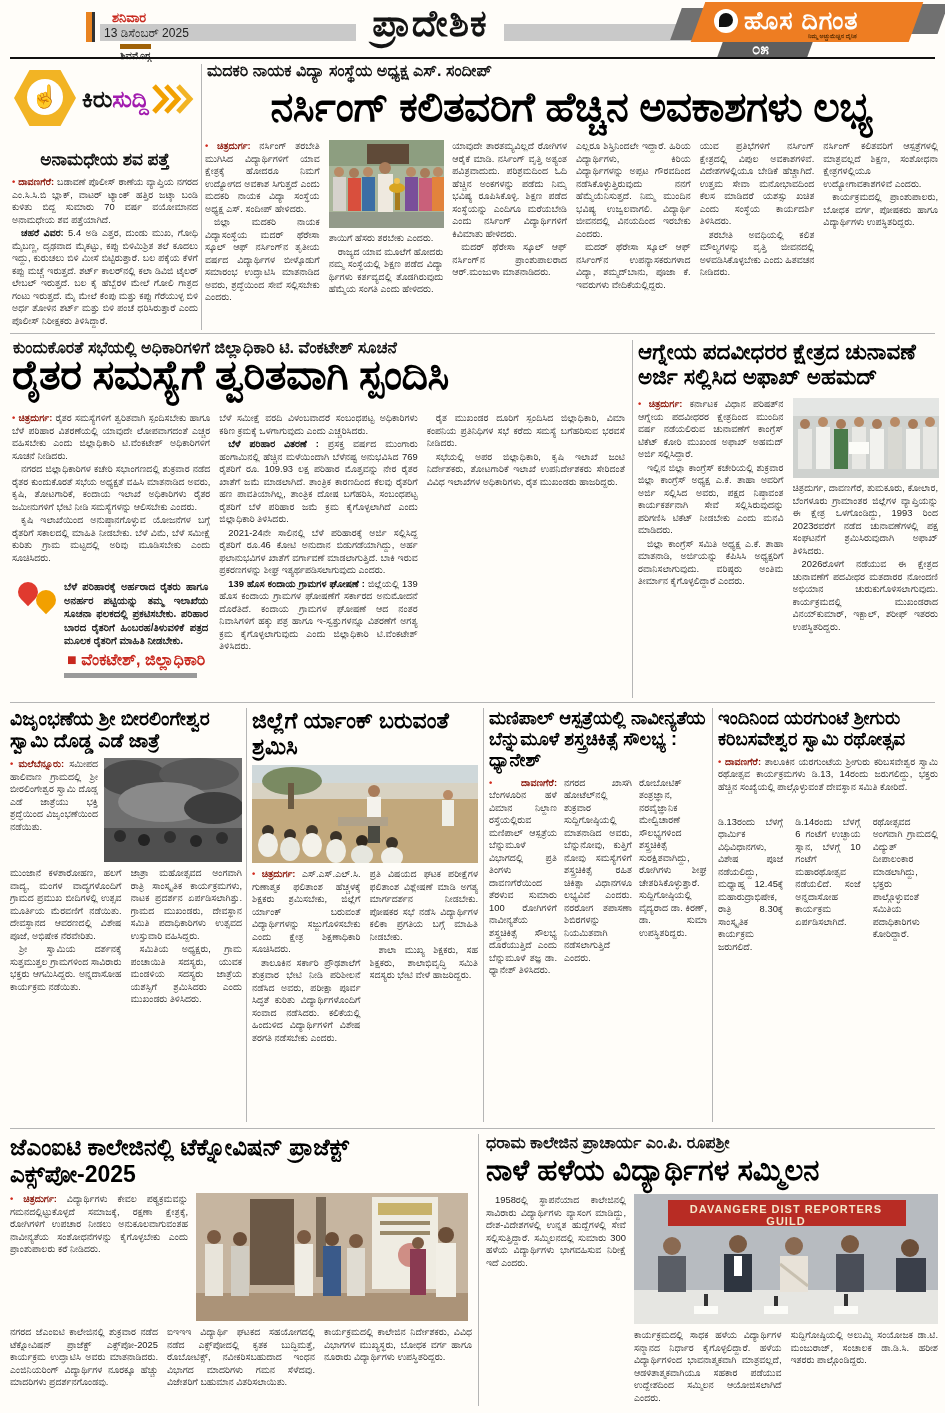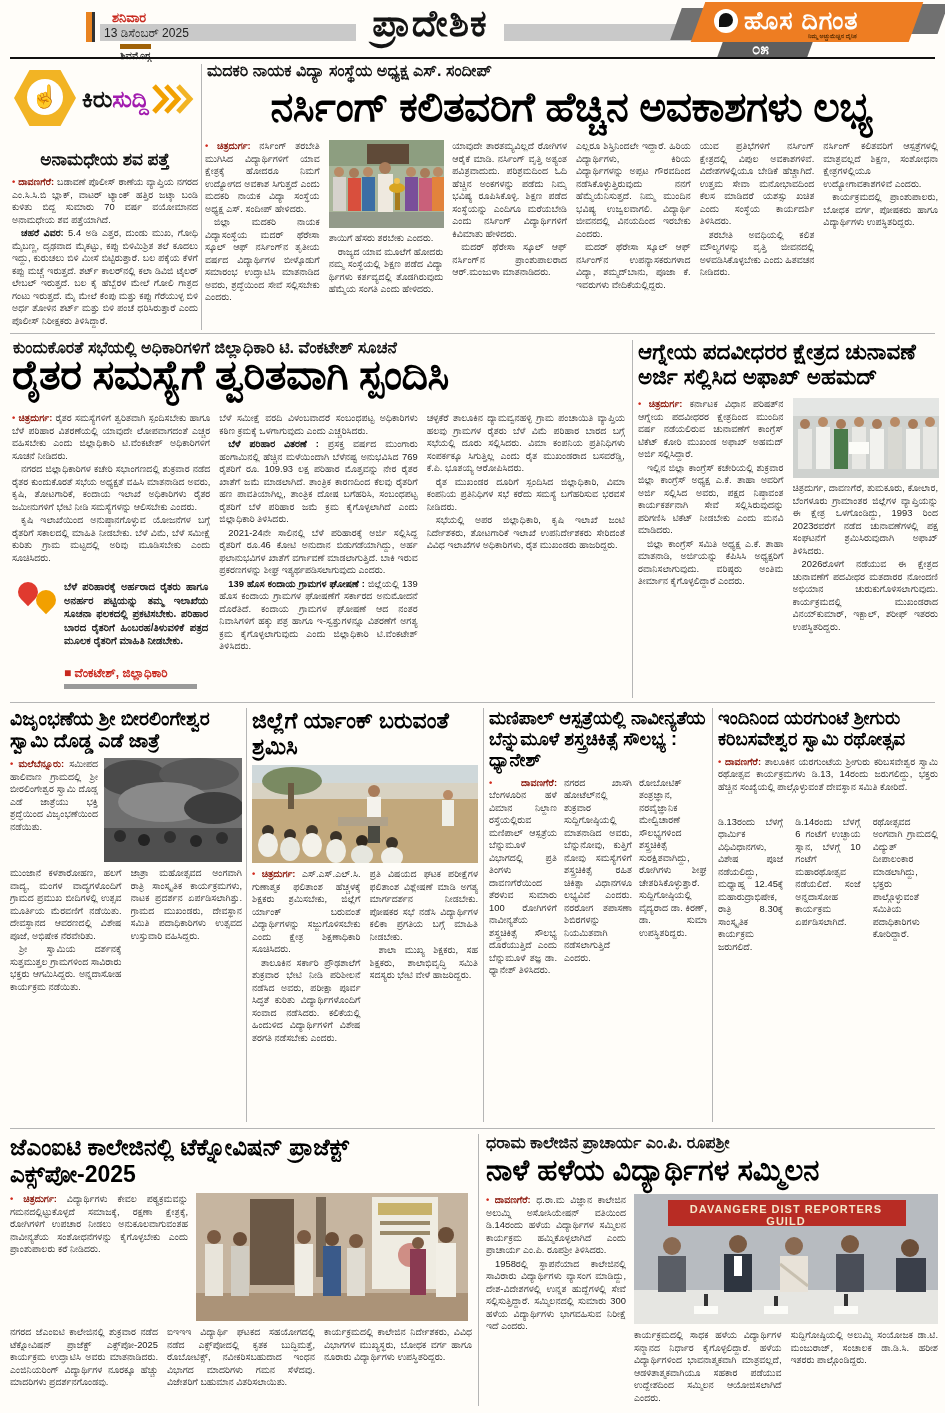--- a/index.html
+++ b/index.html
@@ -54,21 +54,21 @@
   .h-top{position:absolute;left:205px;top:84px;width:733px;text-align:center;
          font-size:41px;font-weight:bold;color:#000;letter-spacing:-0.5px;}
   .h-farm{position:absolute;left:12px;top:352px;width:615px;font-size:41px;font-weight:bold;color:#000;letter-spacing:-0.5px;}
   .h-agn{position:absolute;left:638px;top:340px;width:300px;font-size:21.5px;line-height:1.18;font-weight:bold;color:#000;}
   .h-mid{font-size:18px;line-height:1.16;font-weight:bold;color:#000;margin:0;}
   
   .qbox{position:relative;margin-top:6px;padding:4px 2px 2px 52px;}
   .qmark1{position:absolute;left:6px;top:6px;width:20px;height:20px;border-radius:50% 50% 0 50%;background:#e03a2f;transform:rotate(45deg);}
   .qmark2{position:absolute;left:24px;top:14px;width:20px;height:20px;border-radius:50% 50% 0 50%;background:#f2a000;transform:rotate(45deg);}
   .qtext{font-size:10px;font-weight:bold;line-height:1.35;text-align:justify;color:#222;}
-  .qattr{font-size:12px;font-weight:bold;color:#c8281e;margin-top:18px;}
+  .qattr{font-size:16px;font-weight:bold;color:#c8281e;margin-top:3px;text-align:center;}
   .qattr::before{content:"■ ";}
   .qbar{height:5px;background:#9a9a9a;margin-top:4px;width:92%;}
   .photo{position:relative;overflow:hidden;background:#ccc;}
   .photo svg{display:block;}
   .banner-txt{position:absolute;left:12%;top:7%;width:76%;text-align:center;
               font-size:11px;font-weight:bold;color:#f5e6c8;letter-spacing:1px;}
 </style>
 </head>
 <body>
 
@@ -198,21 +198,20 @@
           <div class="qbar"></div>
         </div>
       </div>
       <div class="bodytext" style="height:286px;">
         <p class="first"><span>ಬೆಳೆ ಸಮೀಕ್ಷೆ ವರದಿ ವಿಳಂಬವಾದರೆ ಸಂಬಂಧಪಟ್ಟ ಅಧಿಕಾರಿಗಳು ಕಠಿಣ ಕ್ರಮಕ್ಕೆ ಒಳಗಾಗುವುದು ಎಂದು ಎಚ್ಚರಿಸಿದರು.</span></p>
         <p><span class="sh">ಬೆಳೆ ಪರಿಹಾರ ವಿತರಣೆ : </span><span>ಪ್ರಸಕ್ತ ವರ್ಷದ ಮುಂಗಾರು ಹಂಗಾಮಿನಲ್ಲಿ ಹೆಚ್ಚಿನ ಮಳೆಯಿಂದಾಗಿ ಬೆಳೆನಷ್ಟ ಅನುಭವಿಸಿದ 769 ರೈತರಿಗೆ ರೂ. 109.93 ಲಕ್ಷ ಪರಿಹಾರ ಮೊತ್ತವನ್ನು ನೇರ ರೈತರ ಖಾತೆಗೆ ಜಮೆ ಮಾಡಲಾಗಿದೆ. ತಾಂತ್ರಿಕ ಕಾರಣದಿಂದ ಕೆಲವು ರೈತರಿಗೆ ಹಣ ಪಾವತಿಯಾಗಿಲ್ಲ, ತಾಂತ್ರಿಕ ದೋಷ ಬಗೆಹರಿಸಿ, ಸಂಬಂಧಪಟ್ಟ ರೈತರಿಗೆ ಬೆಳೆ ಪರಿಹಾರ ಜಮೆ ಕ್ರಮ ಕೈಗೊಳ್ಳಲಾಗಿದೆ ಎಂದು ಜಿಲ್ಲಾಧಿಕಾರಿ ತಿಳಿಸಿದರು.</span></p>
         <p><span>2021-24ನೇ ಸಾಲಿನಲ್ಲಿ ಬೆಳೆ ಪರಿಹಾರಕ್ಕೆ ಅರ್ಜಿ ಸಲ್ಲಿಸಿದ್ದ ರೈತರಿಗೆ ರೂ.46 ಕೋಟಿ ಅನುದಾನ ಬಿಡುಗಡೆಯಾಗಿದ್ದು, ಅರ್ಹ ಫಲಾನುಭವಿಗಳ ಖಾತೆಗೆ ವರ್ಗಾವಣೆ ಮಾಡಲಾಗುತ್ತಿದೆ. ಬಾಕಿ ಇರುವ ಪ್ರಕರಣಗಳನ್ನು ಶೀಘ್ರ ಇತ್ಯರ್ಥಪಡಿಸಲಾಗುವುದು ಎಂದರು.</span></p>
         <p><span class="sh">139 ಹೊಸ ಕಂದಾಯ ಗ್ರಾಮಗಳ ಘೋಷಣೆ : </span><span>ಜಿಲ್ಲೆಯಲ್ಲಿ 139 ಹೊಸ ಕಂದಾಯ ಗ್ರಾಮಗಳ ಘೋಷಣೆಗೆ ಸರ್ಕಾರದ ಅನುಮೋದನೆ ದೊರೆತಿದೆ. ಕಂದಾಯ ಗ್ರಾಮಗಳ ಘೋಷಣೆ ಆದ ನಂತರ ನಿವಾಸಿಗಳಿಗೆ ಹಕ್ಕು ಪತ್ರ ಹಾಗೂ ಇ-ಸ್ವತ್ತುಗಳನ್ನೂ ವಿತರಣೆಗೆ ಅಗತ್ಯ ಕ್ರಮ ಕೈಗೊಳ್ಳಲಾಗುವುದು ಎಂದು ಜಿಲ್ಲಾಧಿಕಾರಿ ಟಿ.ವೆಂಕಟೇಶ್ ತಿಳಿಸಿದರು.</span></p>
       </div>
       <div class="bodytext" style="height:286px;">
-        <p class="first"><span>ಚಳ್ಳಕೆರೆ ತಾಲೂಕಿನ ದ್ಯಾಮವ್ವನಹಳ್ಳಿ ಗ್ರಾಮ ಪಂಚಾಯಿತಿ ವ್ಯಾಪ್ತಿಯ ಹಲವು ಗ್ರಾಮಗಳ ರೈತರು ಬೆಳೆ ವಿಮೆ ಪರಿಹಾರ ಬಾರದ ಬಗ್ಗೆ ಸಭೆಯಲ್ಲಿ ದೂರು ಸಲ್ಲಿಸಿದರು. ವಿಮಾ ಕಂಪನಿಯ ಪ್ರತಿನಿಧಿಗಳು ಸಂಪರ್ಕಕ್ಕೂ ಸಿಗುತ್ತಿಲ್ಲ ಎಂದು ರೈತ ಮುಖಂಡರಾದ ಬಸವರೆಡ್ಡಿ, ಕೆ.ಪಿ. ಭೂತಯ್ಯ ಆರೋಪಿಸಿದರು.</span></p>
         <p><span>ರೈತ ಮುಖಂಡರ ದೂರಿಗೆ ಸ್ಪಂದಿಸಿದ ಜಿಲ್ಲಾಧಿಕಾರಿ, ವಿಮಾ ಕಂಪನಿಯ ಪ್ರತಿನಿಧಿಗಳ ಸಭೆ ಕರೆದು ಸಮಸ್ಯೆ ಬಗೆಹರಿಸುವ ಭರವಸೆ ನೀಡಿದರು.</span></p>
         <p><span>ಸಭೆಯಲ್ಲಿ ಅಪರ ಜಿಲ್ಲಾಧಿಕಾರಿ, ಕೃಷಿ ಇಲಾಖೆ ಜಂಟಿ ನಿರ್ದೇಶಕರು, ತೋಟಗಾರಿಕೆ ಇಲಾಖೆ ಉಪನಿರ್ದೇಶಕರು ಸೇರಿದಂತೆ ವಿವಿಧ ಇಲಾಖೆಗಳ ಅಧಿಕಾರಿಗಳು, ರೈತ ಮುಖಂಡರು ಹಾಜರಿದ್ದರು.</span></p>
       </div>
     </div>
   </div>
 
   <div class="vrule" style="left:632px;top:340px;height:358px;"></div>
 
   <div>
     <div class="h-agn">
@@ -281,20 +280,21 @@
         </svg>
       </div>
     </div>
     <div class="cols" style="margin-top:5px;height:252px;">
       <div class="bodytext" style="height:252px;">
         <p class="first"><span>ಮುಂಜಾನೆ ಕಳಶಾರೋಹಣ, ಹಲಗೆ ವಾದ್ಯ, ಮಂಗಳ ವಾದ್ಯಗಳೊಂದಿಗೆ ಗ್ರಾಮದ ಪ್ರಮುಖ ಬೀದಿಗಳಲ್ಲಿ ಉತ್ಸವ ಮೂರ್ತಿಯ ಮೆರವಣಿಗೆ ನಡೆಯಿತು. ದೇವಸ್ಥಾನದ ಆವರಣದಲ್ಲಿ ವಿಶೇಷ ಪೂಜೆ, ಅಭಿಷೇಕ ನೆರವೇರಿತು.</span></p>
         <p><span>ಶ್ರೀ ಸ್ವಾಮಿಯ ದರ್ಶನಕ್ಕೆ ಸುತ್ತಮುತ್ತಲ ಗ್ರಾಮಗಳಿಂದ ಸಾವಿರಾರು ಭಕ್ತರು ಆಗಮಿಸಿದ್ದರು. ಅನ್ನದಾಸೋಹ ಕಾರ್ಯಕ್ರಮ ನಡೆಯಿತು.</span></p>
       </div>
       <div class="bodytext" style="height:252px;">
         <p class="first"><span>ಜಾತ್ರಾ ಮಹೋತ್ಸವದ ಅಂಗವಾಗಿ ರಾತ್ರಿ ಸಾಂಸ್ಕೃತಿಕ ಕಾರ್ಯಕ್ರಮಗಳು, ನಾಟಕ ಪ್ರದರ್ಶನ ಏರ್ಪಡಿಸಲಾಗಿತ್ತು. ಗ್ರಾಮದ ಮುಖಂಡರು, ದೇವಸ್ಥಾನ ಸಮಿತಿ ಪದಾಧಿಕಾರಿಗಳು ಉತ್ಸವದ ಉಸ್ತುವಾರಿ ವಹಿಸಿದ್ದರು.</span></p>
+        <p><span>ಸಮಿತಿಯ ಅಧ್ಯಕ್ಷರು, ಗ್ರಾಮ ಪಂಚಾಯಿತಿ ಸದಸ್ಯರು, ಯುವಕ ಮಂಡಳಿಯ ಸದಸ್ಯರು ಜಾತ್ರೆಯ ಯಶಸ್ಸಿಗೆ ಶ್ರಮಿಸಿದರು ಎಂದು ಮುಖಂಡರು ತಿಳಿಸಿದರು.</span></p>
       </div>
     </div>
   </div>
   <div class="vrule" style="left:246px;top:708px;height:414px;"></div>
 
   <div style="position:absolute;left:252px;top:708px;width:226px;height:416px;">
     <p class="h-mid" style="font-size:22px;">ಜಿಲ್ಲೆಗೆ ರ್ಯಾಂಕ್ ಬರುವಂತೆ ಶ್ರಮಿಸಿ</p>
     <div class="photo" style="width:226px;height:98px;margin-top:6px;">
       <svg width="226" height="98" viewBox="0 0 226 98">
         <rect width="226" height="98" fill="#c2a87c"></rect>
@@ -423,21 +423,20 @@
       </div>
     </div>
   </div>
   <div class="vrule" style="left:478px;top:1134px;height:272px;"></div>
 
   <div style="position:absolute;left:486px;top:1134px;width:452px;height:272px;">
     <div class="kicker">ಧರಾಮ ಕಾಲೇಜಿನ ಪ್ರಾಚಾರ್ಯ ಎಂ.ಪಿ. ರೂಪಶ್ರೀ</div>
     <div style="font-size:29px;font-weight:bold;color:#000;margin-top:2px;">ನಾಳೆ ಹಳೆಯ ವಿದ್ಯಾರ್ಥಿಗಳ ಸಮ್ಮಿಲನ</div>
     <div style="display:flex;gap:8px;margin-top:6px;">
       <div class="bodytext" style="width:140px;height:218px;">
-        <p class="first"><span class="place">ದಾವಣಗೆರೆ:</span> <span>ಧ.ರಾ.ಮ ವಿಜ್ಞಾನ ಕಾಲೇಜಿನ ಅಲುಮ್ನಿ ಅಸೋಸಿಯೇಷನ್ ವತಿಯಿಂದ ಡಿ.14ರಂದು ಹಳೆಯ ವಿದ್ಯಾರ್ಥಿಗಳ ಸಮ್ಮಿಲನ ಕಾರ್ಯಕ್ರಮ ಹಮ್ಮಿಕೊಳ್ಳಲಾಗಿದೆ ಎಂದು ಪ್ರಾಚಾರ್ಯ ಎಂ.ಪಿ. ರೂಪಶ್ರೀ ತಿಳಿಸಿದರು.</span></p>
         <p><span>1958ರಲ್ಲಿ ಸ್ಥಾಪನೆಯಾದ ಕಾಲೇಜಿನಲ್ಲಿ ಸಾವಿರಾರು ವಿದ್ಯಾರ್ಥಿಗಳು ವ್ಯಾಸಂಗ ಮಾಡಿದ್ದು, ದೇಶ-ವಿದೇಶಗಳಲ್ಲಿ ಉನ್ನತ ಹುದ್ದೆಗಳಲ್ಲಿ ಸೇವೆ ಸಲ್ಲಿಸುತ್ತಿದ್ದಾರೆ. ಸಮ್ಮಿಲನದಲ್ಲಿ ಸುಮಾರು 300 ಹಳೆಯ ವಿದ್ಯಾರ್ಥಿಗಳು ಭಾಗವಹಿಸುವ ನಿರೀಕ್ಷೆ ಇದೆ ಎಂದರು.</span></p>
       </div>
       <div style="width:304px;">
         <div class="photo" style="width:304px;height:130px;">
           <svg width="304" height="130" viewBox="0 0 304 130">
             <rect width="304" height="130" fill="#b7bbc0"></rect>
             <rect x="34" y="6" width="238" height="26" fill="#b82c24"></rect>
             <rect x="0" y="96" width="304" height="34" fill="#e6e6e2"></rect>
             <circle cx="38" cy="52" r="9" fill="#8a6a52"></circle>
               <rect x="24" y="62" width="28" height="36" fill="#5a5e66"></rect>

